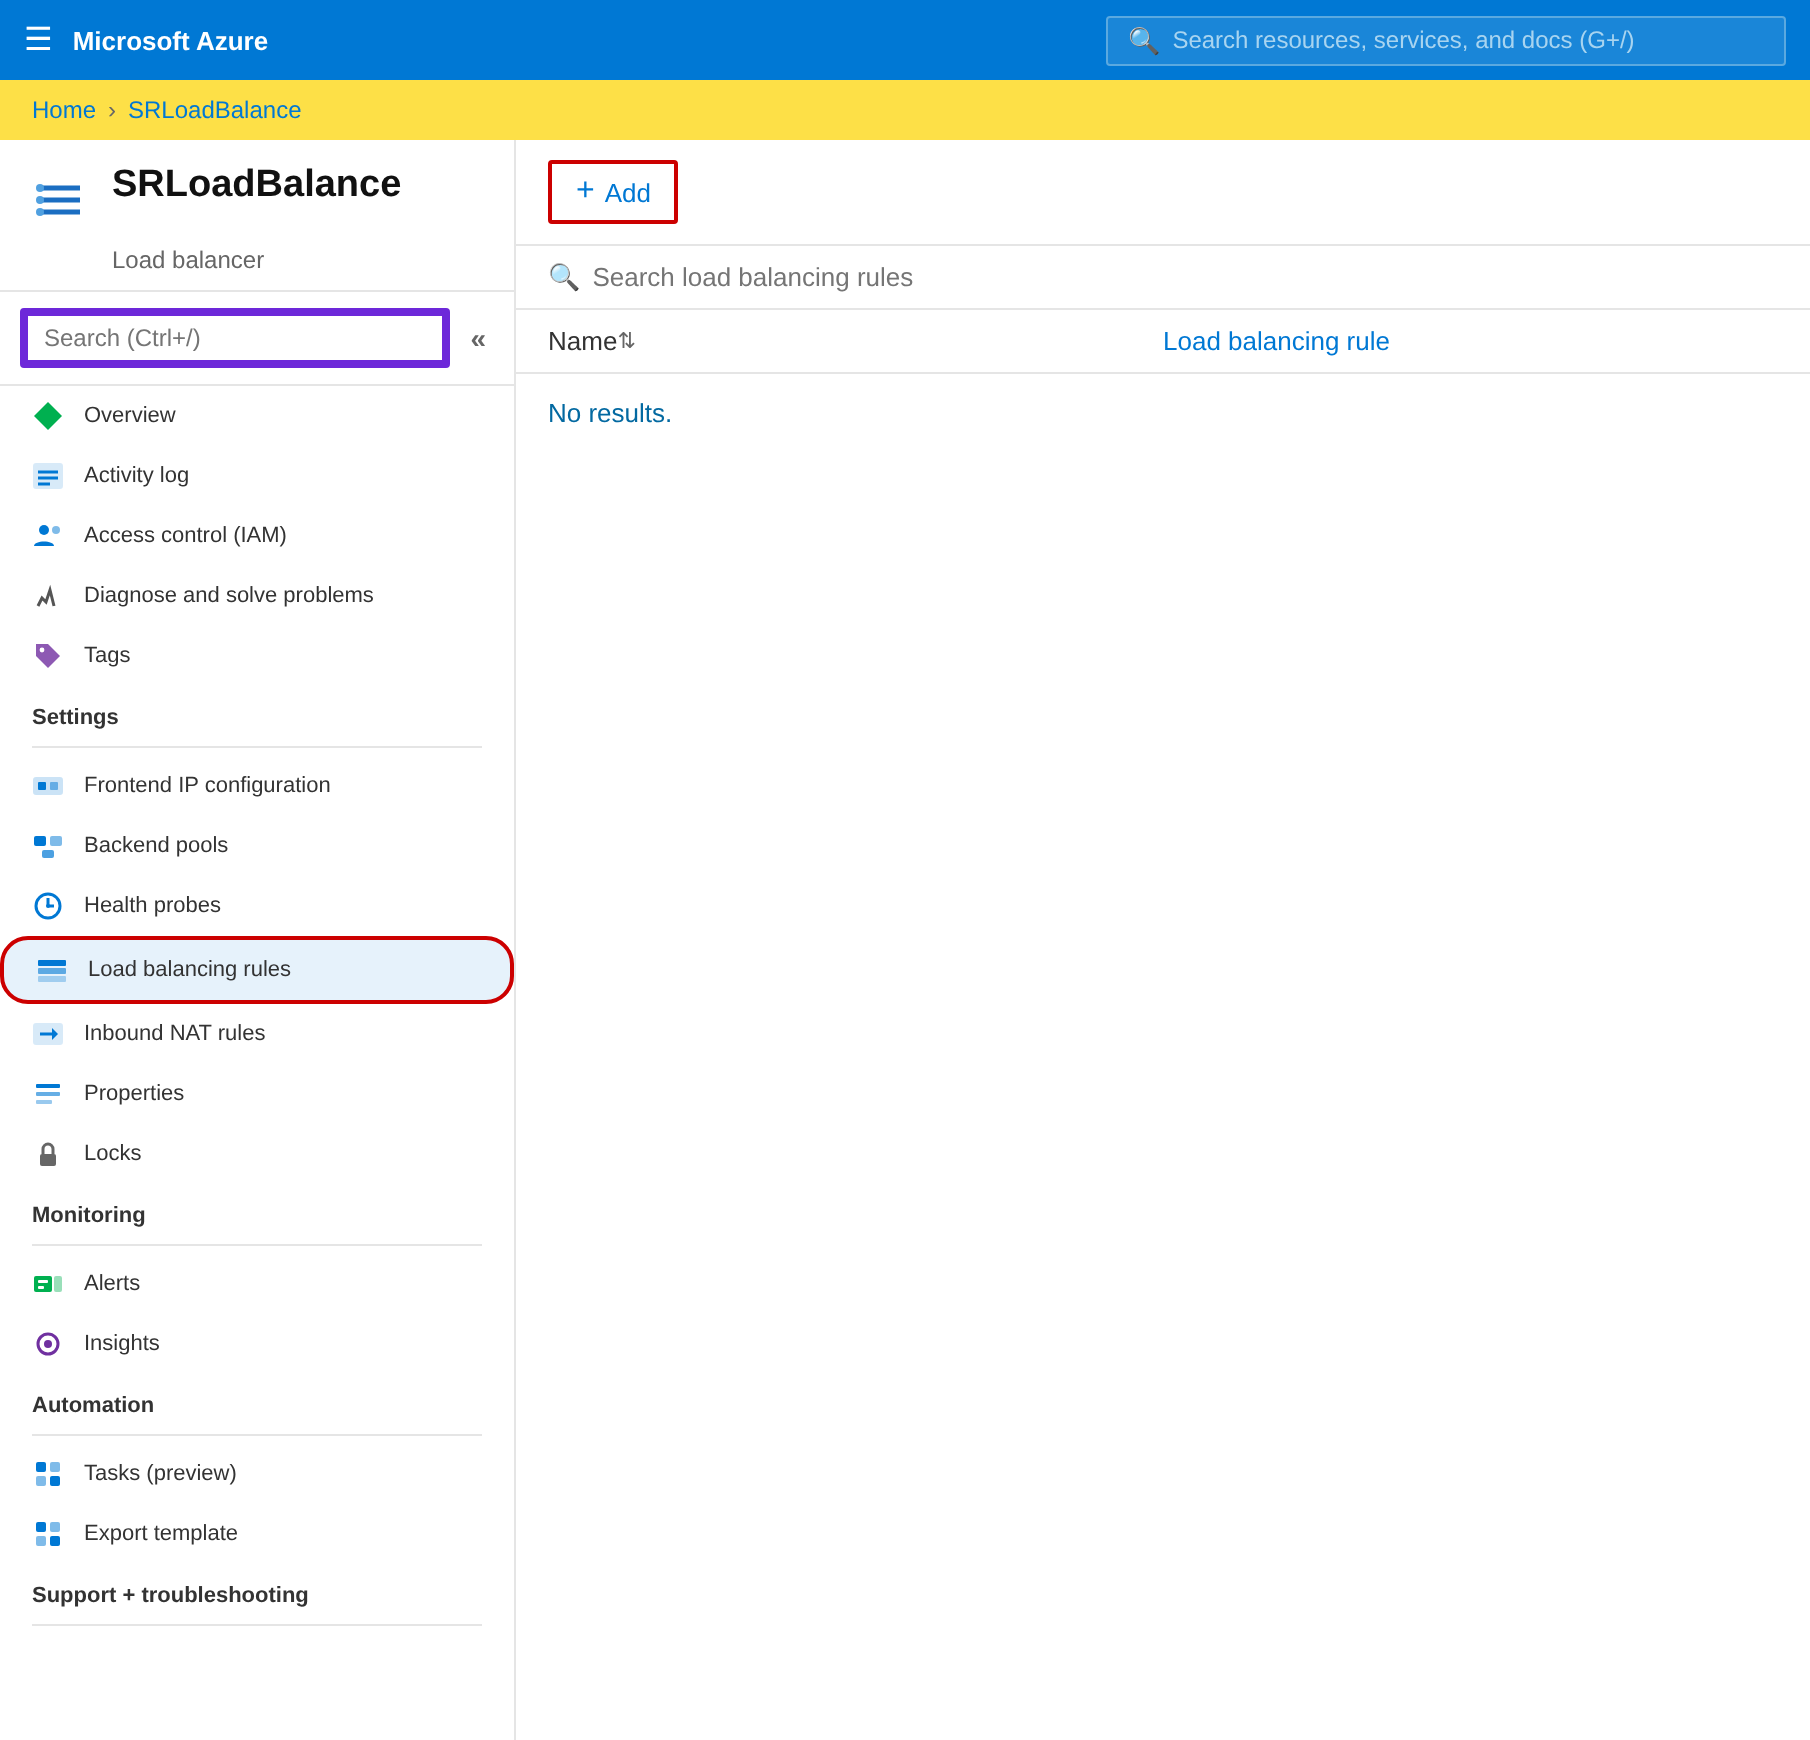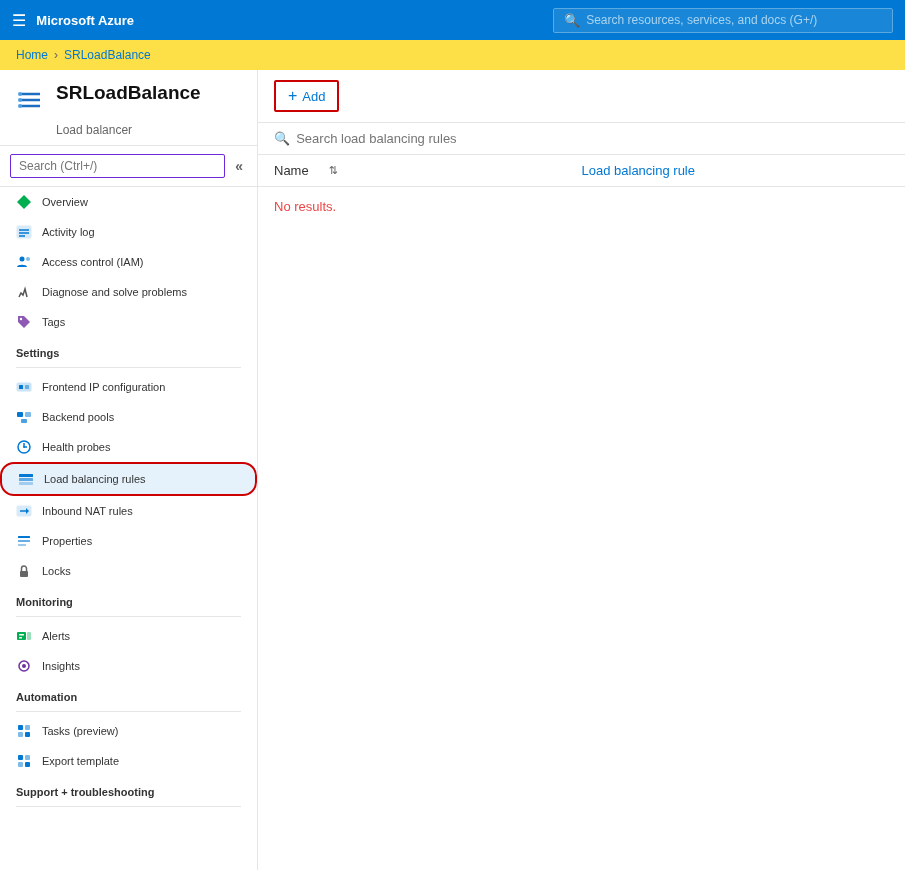--- a/index.html
+++ b/index.html
@@ -104,21 +104,21 @@
 
     
     .sidebar-search {
       padding: 8px 10px;
       border-bottom: 1px solid #e5e5e5;
       display: flex;
       align-items: center;
       gap: 6px;
     }
     .sidebar-search input {
-      border: 1px solid #6d28d9;
+      border: 4px solid #6d28d9;
       border-radius: 2px;
       padding: 4px 8px;
       font-size: 12px;
       flex: 1;
       outline: none;
       color: #333;
     }
     .collapse-btn {
       cursor: pointer;
       font-size: 14px;
@@ -208,29 +208,29 @@
     }
 
     .table-header {
       display: flex;
       padding: 8px 16px;
       border-bottom: 1px solid #e5e5e5;
       font-size: 13px;
       color: #333;
       font-weight: 500;
     }
-    .col-name { flex: 1; display: flex; align-items: center; gap: 20px; }
+    .col-name { flex: 1; display: flex; align-items: center; gap: 0; }
     .col-lbr { flex: 1; color: #0078d4; }
     .sort-icon { color: #666; font-size: 11px; }
 
     .table-body {
       padding: 12px 16px;
     }
     .no-results {
-      color: #ef4444;
+      color: #0369a1;
       font-size: 13px;
     }
   </style>
 </head>
 <body>
 
 <div class="topbar">
   <span class="topbar-hamburger">☰</span>
   <span class="topbar-logo">Microsoft Azure</span>
   <div class="topbar-search">

